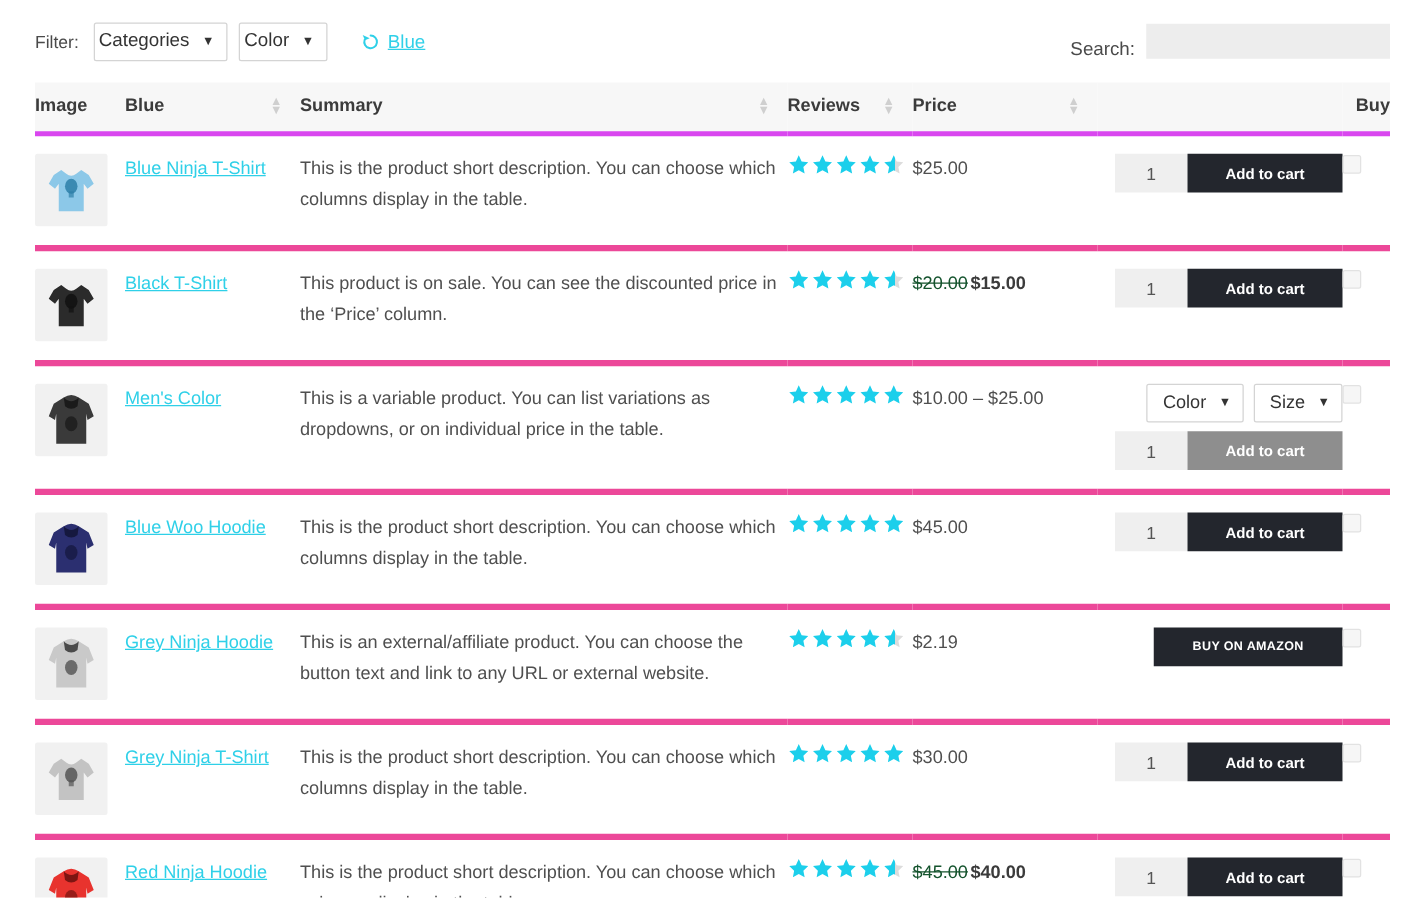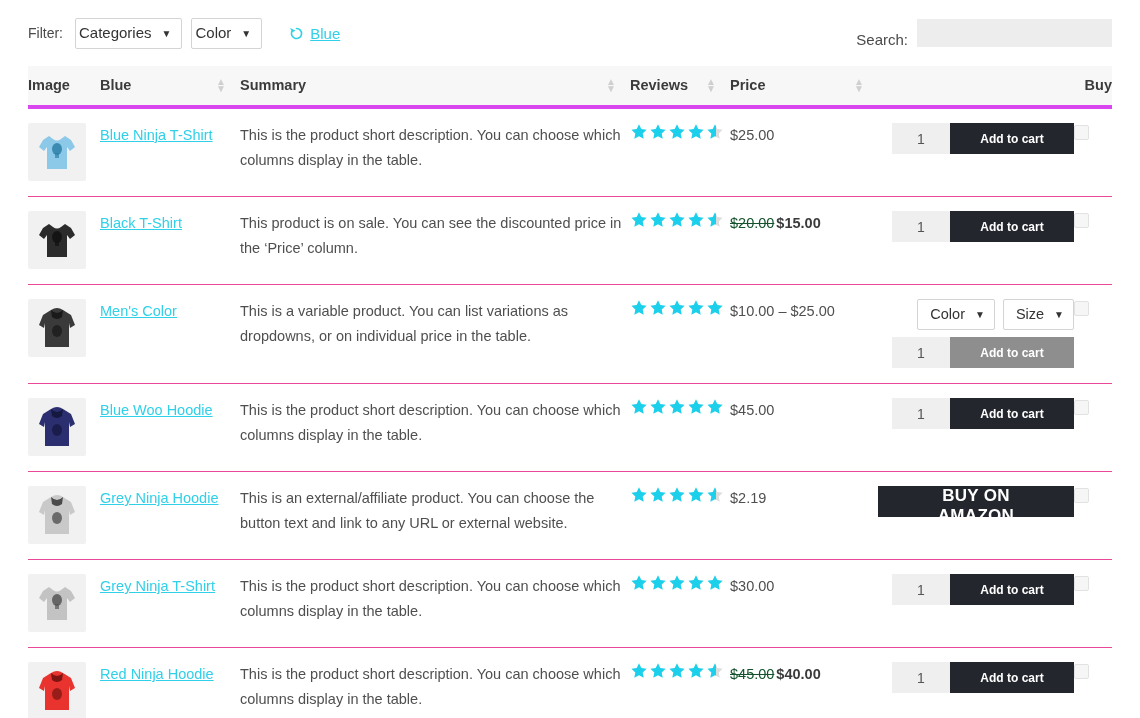--- a/index.html
+++ b/index.html
@@ -121,21 +121,21 @@
   col.c-check   { width: 38px; }
 
   th.h-image { padding-left: 18px; }
   th.h-name  { padding-left: 8px; }
   th.h-summary { padding-left: 18px; }
   th.h-reviews { padding-left: 12px; }
   th.h-price { padding-left: 10px; }
   th.h-buy { padding-right: 0; }
 
   table.products tbody td {
-    border-bottom: 1px solid #ec4899;
+    border-bottom: 5px solid #ec4899;
     padding: 14px 0 15px 0;
     vertical-align: top;
     font-size: 14.5px;
     line-height: 1.72;
     color: #4f4f4f;
   }
   tbody tr:last-child td { border-bottom: 1px solid #ebebeb; }
 
   td.cell-image { padding-left: 14px; }
   .thumb {
@@ -192,21 +192,21 @@
     padding: 0 16px;
     box-sizing: border-box;
   }
   .btn-cart.disabled { background: #8e8e8e; cursor: default; }
   .btn-external {
     height: 31px;
     background: #23262d;
     color: #ffffff;
     border: none;
     font-family: "Liberation Sans", sans-serif;
-    font-size: 17px;
+    font-size: 10px;
     font-weight: bold;
     letter-spacing: 0.3px;
     cursor: pointer;
     padding: 0 31px;
   }
   .variations { display: flex; gap: 8px; justify-content: flex-end; }
   .var-select {
     display: inline-flex;
     align-items: center;
     justify-content: space-between;

